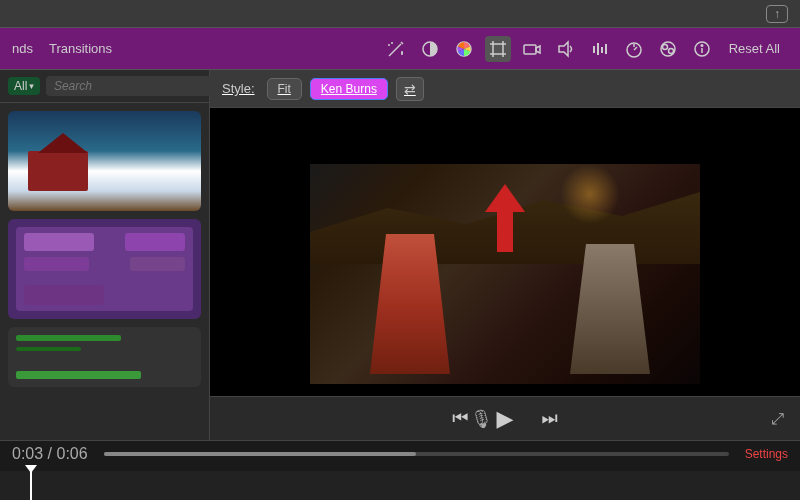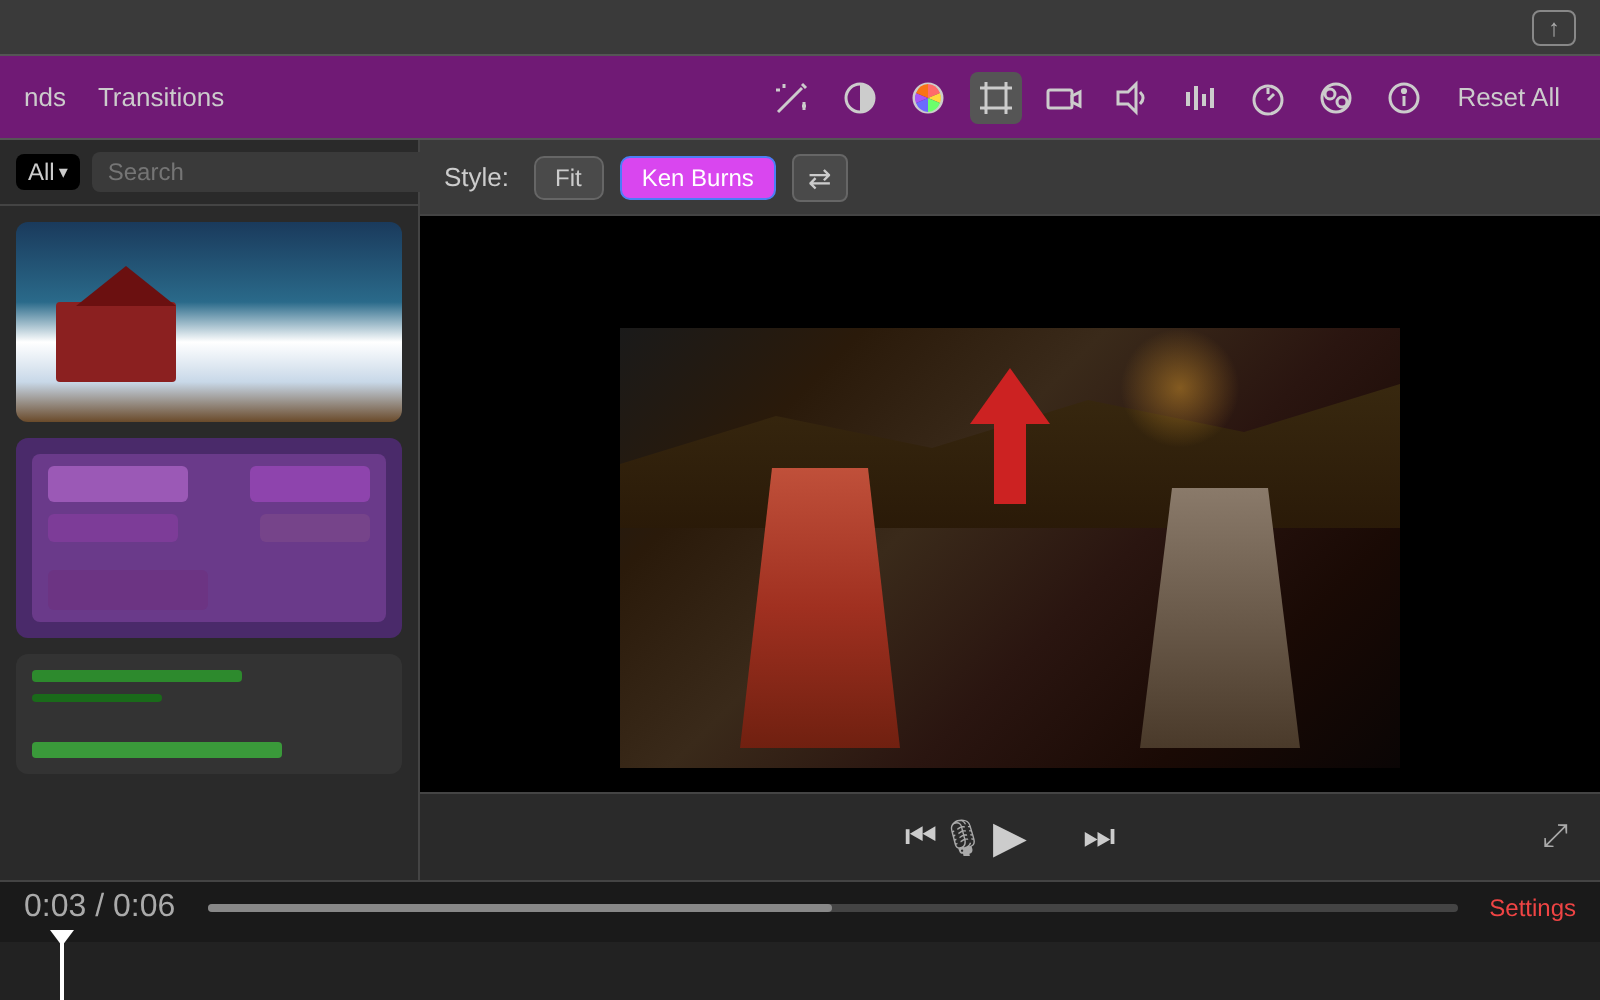--- a/index.html
+++ b/index.html
@@ -117,33 +117,34 @@
       gap: 6px;
       border-bottom: 1px solid #444;
     }
     .sidebar-filter {
       display: flex;
       align-items: center;
       gap: 2px;
       font-size: 12px;
       color: #ccc;
       cursor: pointer;
-      background: #000000;
+      background: #14532d;
       border-radius: 4px;
       padding: 2px 6px;
     }
     .sidebar-search {
       flex: 1;
       background: #3a3a3a;
       border: none;
       border-radius: 4px;
       padding: 3px 8px;
       color: #ccc;
       font-size: 12px;
       outline: none;
+      font-style: italic;
     }
     .sidebar-items {
       flex: 1;
       overflow-y: auto;
       display: flex;
       flex-direction: column;
       gap: 8px;
       padding: 8px;
     }
     .media-thumbnail {
@@ -192,20 +193,21 @@
 
     
     .style-bar {
       height: 38px;
       background: #3a3a3a;
       display: flex;
       align-items: center;
       padding: 0 12px;
       gap: 8px;
       border-bottom: 1px solid #444;
+      text-decoration: underline;
     }
     .style-label {
       font-size: 13px;
       color: #ccc;
       margin-right: 4px;
     }
     .style-btn {
       font-size: 12px;
       padding: 3px 10px;
       border-radius: 5px;

